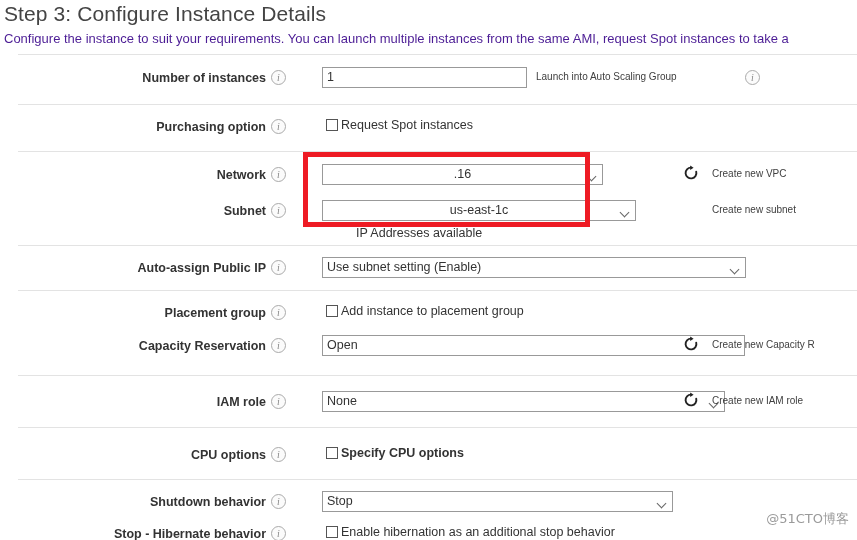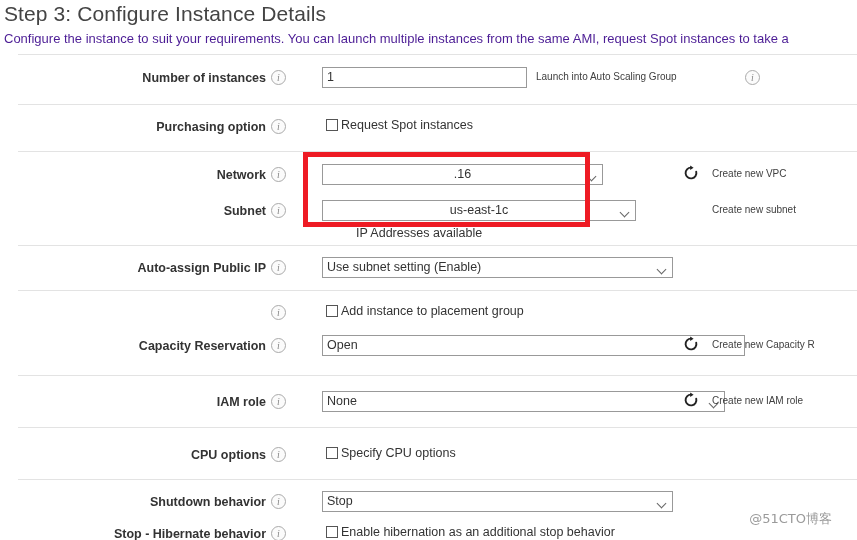--- a/index.html
+++ b/index.html
@@ -145,21 +145,21 @@
   .red-box {
     position: absolute;
     border: 5px solid #ee1b24;
     background: transparent;
     pointer-events: none;
   }
 
   
   .watermark {
     position: absolute;
-    right: 25px; bottom: 12px;
+    right: 8px; bottom: 12px;
     font-size: 13px;
     color: #9a9a9a;
     white-space: nowrap;
     font-family: "DejaVu Sans", sans-serif;
   }
 </style>
 </head>
 <body>
 
 <div id="page">
@@ -210,26 +210,27 @@
 
   <div class="helper" style="left:356px; top:226px;">IP Addresses available</div>
 
   <div class="red-box" style="left:303px; top:152px; width:287px; height:75px;"></div>
 
   <div class="divider" style="top:245px;"></div>
 
   <div class="row" style="top:258px;">
     <div class="label-wrap">Auto-assign Public IP</div>
     <div class="info-icon" style="left:271px; top:2px;">i</div>
-    <div class="field select" style="left:322px; top:-1px; width:351px;">Use subnet setting (Enable)</div>
+    <div class="field select" style="left:322px; top:-1px; width:424px;">Use subnet setting (Enable)</div>
   </div>
 
   <div class="divider" style="top:290px;"></div>
 
   <div class="row" style="top:303px;">
+    <div class="label-wrap">Placement group</div>
     <div class="info-icon" style="left:271px; top:2px;">i</div>
     <div class="cbox" style="left:326px; top:2px;"></div>
     <div class="cbox-label" style="left:341px; top:1px;">Add instance to placement group</div>
   </div>
 
   <div class="row" style="top:336px;">
     <div class="label-wrap">Capacity Reservation</div>
     <div class="info-icon" style="left:271px; top:2px;">i</div>
     <div class="field" style="left:322px; top:-1px; width:423px;">Open</div>
     <div class="refresh" style="left:683px; top:0px;">
@@ -255,21 +256,21 @@
     </div>
     <div class="link" style="left:712px; top:1px;">Create new IAM role</div>
   </div>
 
   <div class="divider" style="top:427px;"></div>
 
   <div class="row" style="top:445px;">
     <div class="label-wrap">CPU options</div>
     <div class="info-icon" style="left:271px; top:2px;">i</div>
     <div class="cbox" style="left:326px; top:2px;"></div>
-    <div class="cbox-label" style="left:341px; top:1px;">Specify CPU options</div>
+    <div class="cbox-label" style="left:341px; top:1px;font-weight:bold;">Specify CPU options</div>
   </div>
 
   <div class="divider" style="top:479px;"></div>
 
   <div class="row" style="top:492px;">
     <div class="label-wrap">Shutdown behavior</div>
     <div class="info-icon" style="left:271px; top:2px;">i</div>
     <div class="field select" style="left:322px; top:-1px; width:351px;">Stop</div>
   </div>
 

